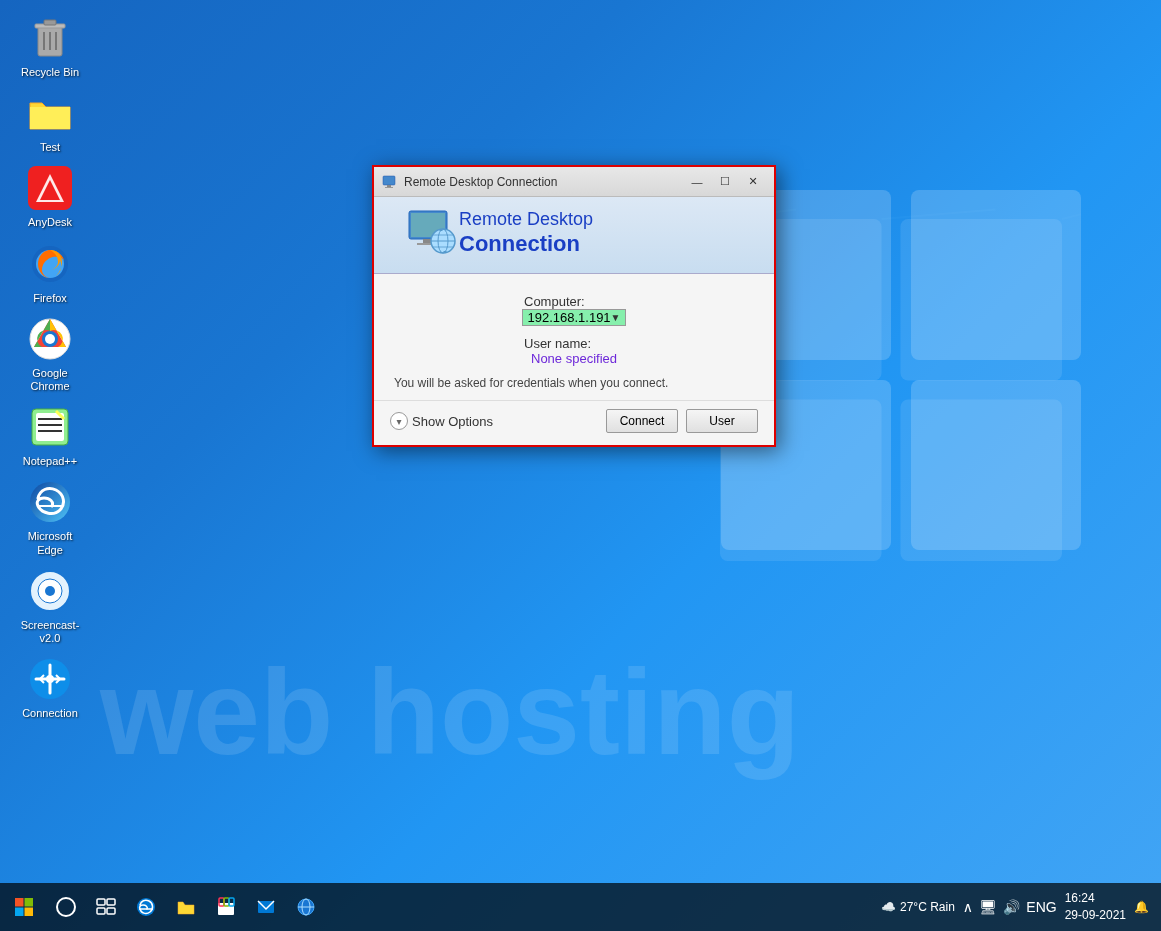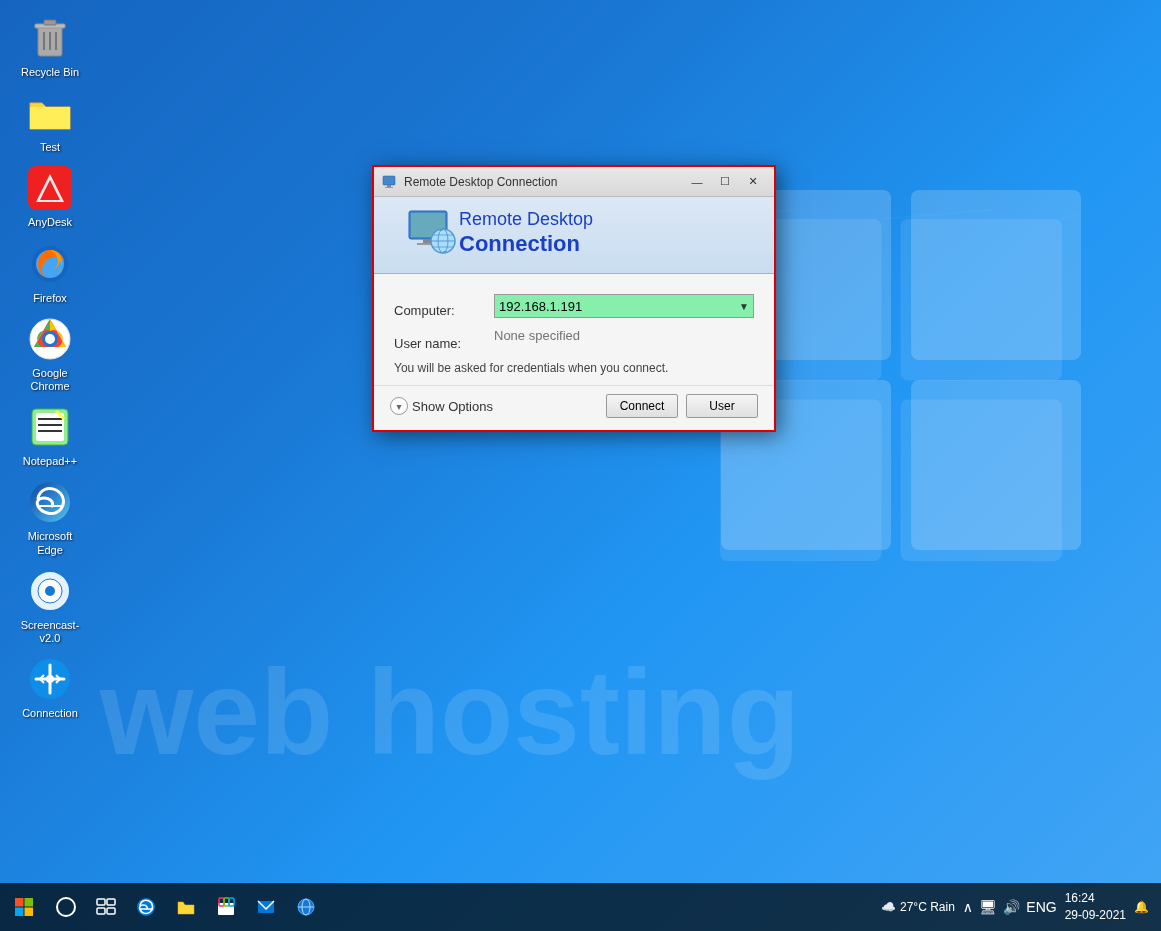--- a/index.html
+++ b/index.html
@@ -211,22 +211,23 @@
       font-size: 22px;
     }
 
     
     .dialog-body {
       padding: 20px 20px 10px 20px;
       background: #f5f5f5;
     }
     .dialog-field {
       display: flex;
-      align-items: flex-end;
+      align-items: center;
       margin-bottom: 10px;
+      flex-direction: column;
     }
     .dialog-field label {
       width: 100px;
       font-size: 13px;
       color: #333;
       flex-shrink: 0;
     }
     .dialog-select {
       flex: 1;
       height: 24px;
@@ -238,22 +239,21 @@
       align-items: center;
       justify-content: space-between;
       cursor: pointer;
     }
     .dialog-select-arrow {
       font-size: 10px;
       color: #333;
     }
     .dialog-info {
       font-size: 13px;
-      color: #737373;
-      margin-bottom: 8px;
+      color: #6d28d9;
     }
     .dialog-info-text {
       font-size: 12px;
       color: #444;
       margin-top: 6px;
     }
 
     
     .dialog-footer {
       display: flex;

